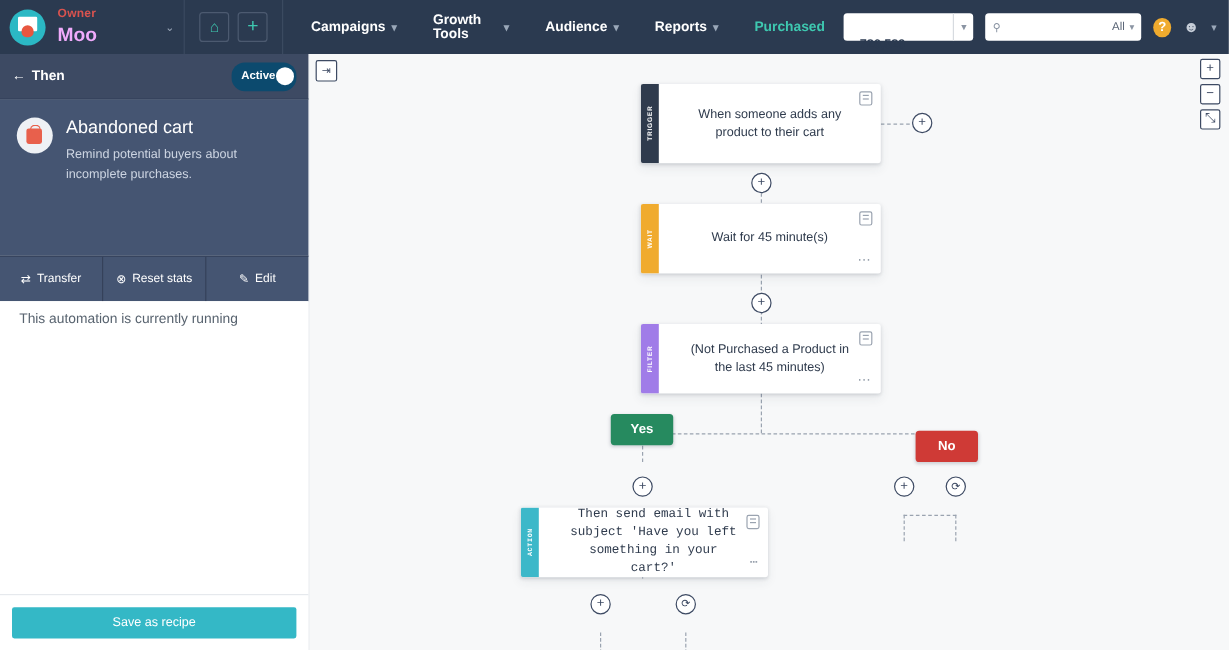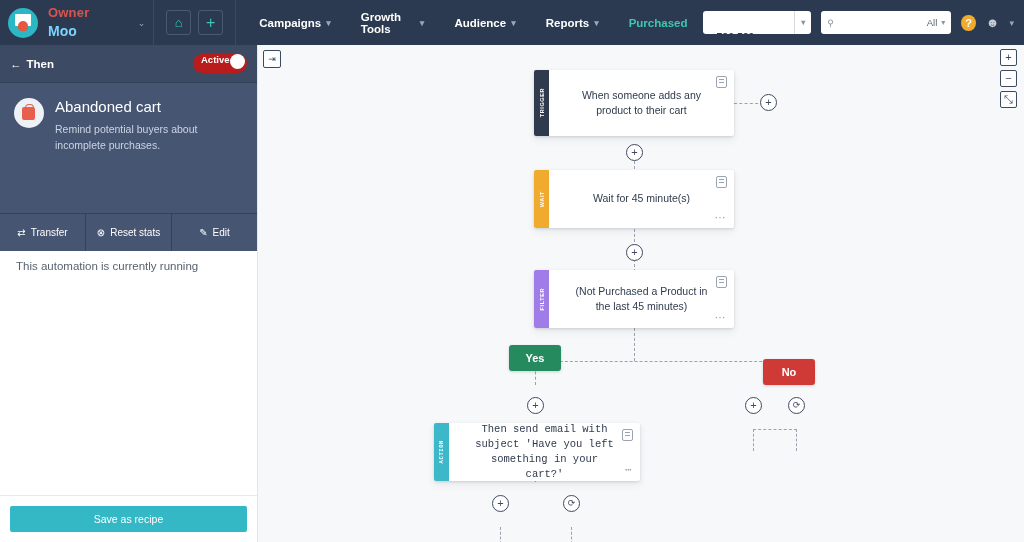--- a/index.html
+++ b/index.html
@@ -26,22 +26,22 @@
   }
   .avatar-logo::before {
     content: ""; position: absolute; left: 7px; top: 6px;
     width: 16px; height: 12px; background: #ffffff; border-radius: 1px;
   }
   .avatar-logo::after {
     content: ""; position: absolute; left: 10px; top: 13px;
     width: 10px; height: 10px; background: #e8563f; border-radius: 50% 50% 40% 40%;
   }
   .owner-block { margin-left: 10px; line-height: 1.1; flex: 1 1 auto; }
-  .owner-label { color: #d9534f; font-size: 13px; font-weight: 700; letter-spacing: .2px; }
-  .owner-name { color: #7dd3fc; font-size: 14px; font-weight: 700; margin-top: 4px; }
+  .owner-label { color: #d9534f; font-size: 10px; font-weight: 700; letter-spacing: .2px; }
+  .owner-name { color: #f0abfc; font-size: 16px; font-weight: 700; margin-top: 4px; }
   .caret { color: #9aa7b8; font-size: 9px; }
   .brand-caret { margin-left: 4px; }
 
   .iconbtn-group { display: flex; align-items: center; gap: 7px; padding: 0 12px;
                    border-right: 1px solid #3b4a60; height: 45px; }
   .sq-btn {
     width: 25px; height: 25px; border: 1px solid #4c5a70; border-radius: 3px;
     display: flex; align-items: center; justify-content: center;
     color: #3ec8b0; font-size: 13px; background: transparent;
   }
@@ -83,22 +83,22 @@
     position: absolute; top: 45px; left: 0; width: 258px; height: 497px;
     background: #ffffff; border-right: 1px solid #e2e5e9;
     display: flex; flex-direction: column;
   }
   .sb-head {
     height: 38px; background: #3d4a63; display: flex; align-items: center;
     padding: 0 10px; border-bottom: 1px solid #33405a;
   }
   .exit-btn { color: #ffffff; font-size: 11.5px; font-weight: 700; display: flex; align-items: center; gap: 5px; }
   .toggle-pill {
-    margin-left: auto; width: 54px; height: 19px; border-radius: 11px;
-    background: #b91c1c; display: flex; align-items: flex-start; position: relative;
+    margin-left: auto; width: 54px; height: 24px; border-radius: 11px;
+    background: #0c4a6e; display: flex; align-items: center; position: relative;
   }
   .toggle-label { color: #ffffff; font-size: 9.5px; font-weight: 700; margin-left: 8px; }
   .toggle-knob { position: absolute; right: 2px; width: 15px; height: 15px; border-radius: 50%; background: #ffffff; }
 
   .sb-info { background: #455572; padding: 15px 14px 14px 14px; height: 130px; display: flex; gap: 11px; }
   .cart-ico {
     width: 30px; height: 30px; border-radius: 50%; background: #eef1f5;
     flex: 0 0 auto; position: relative;
   }
   .cart-ico::before {

